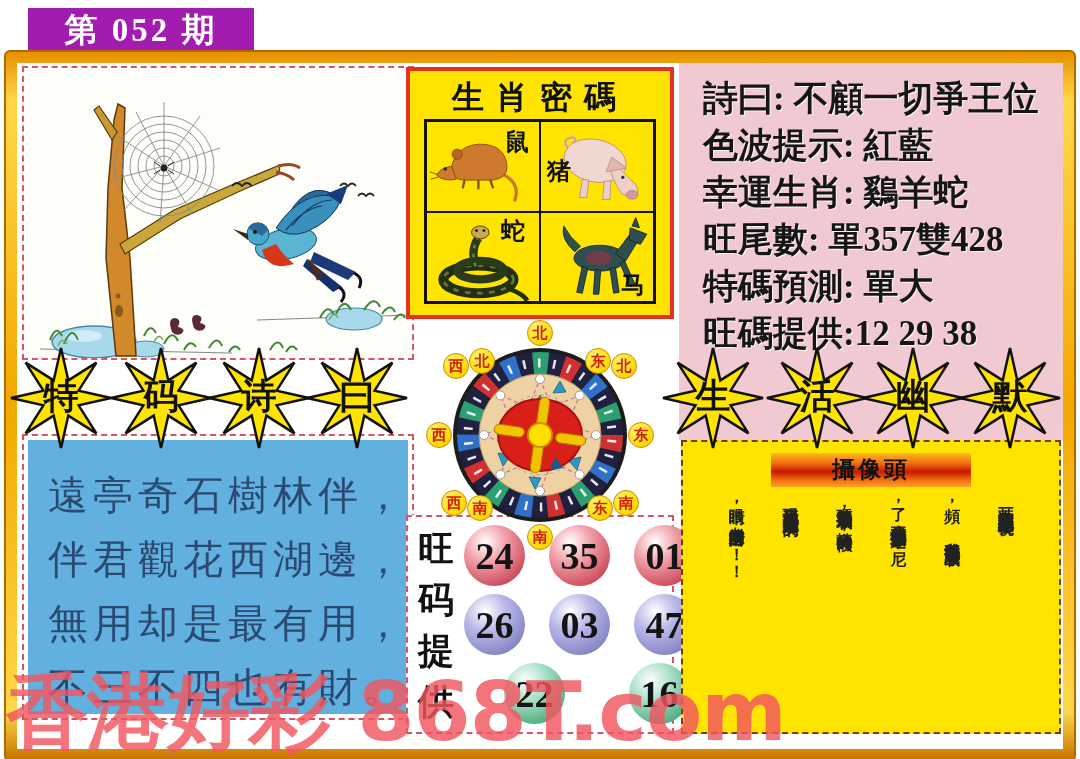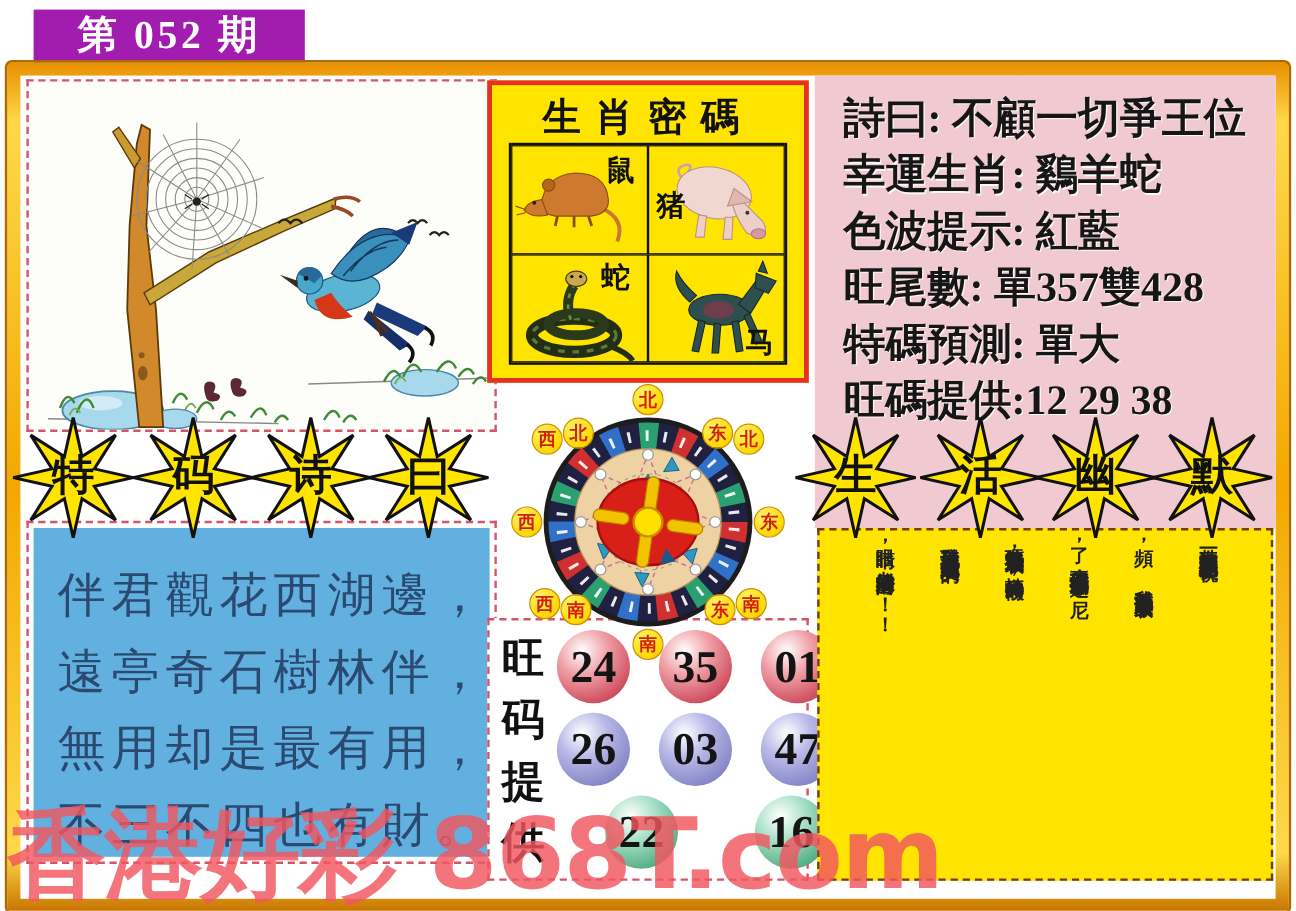--- a/index.html
+++ b/index.html
@@ -238,22 +238,22 @@
               <ellipse cx="62" cy="49" rx="14" ry="8" fill="#7a3a4a" opacity="0.85"></ellipse>
             </svg>
             <span class="zlabel zl-horse">马</span>
           </div>
         </div>
       </div>
 
       <div class="panel-pink">
         <div class="info-lines">
           <div class="info-line">詩曰: 不顧一切爭王位</div>
+          <div class="info-line">色波提示: 紅藍</div>
           <div class="info-line">幸運生肖: 鷄羊蛇</div>
-          <div class="info-line">色波提示: 紅藍</div>
           <div class="info-line">旺尾數: 單357雙428</div>
           <div class="info-line">特碼預測: 單大</div>
           <div class="info-line">旺碼提供:12 29 38</div>
         </div>
       </div>
 
       <div class="star" style="left:-8px; top:283px;">
         <svg width="104" height="104" viewBox="0 0 104 104">
             <polygon points="52,2 59.3,34.4 87.4,16.6 69.6,44.7 102,52 69.6,59.3 87.4,87.4 59.3,69.6 52,102 44.7,69.6 16.6,87.4 34.4,59.3 2,52 34.4,44.7 16.6,16.6 44.7,34.4" fill="#ffe400" stroke="#111" stroke-width="2.5"></polygon>
           </svg>
@@ -298,22 +298,22 @@
       </div>
       <div class="star" style="left:941px; top:283px;">
         <svg width="104" height="104" viewBox="0 0 104 104">
             <polygon points="52,2 59.3,34.4 87.4,16.6 69.6,44.7 102,52 69.6,59.3 87.4,87.4 59.3,69.6 52,102 44.7,69.6 16.6,87.4 34.4,59.3 2,52 34.4,44.7 16.6,16.6 44.7,34.4" fill="#ffe400" stroke="#111" stroke-width="2.5"></polygon>
           </svg>
         <span>默</span>
       </div>
 
       <div class="panel-poem">
         <div class="poem-inner">
+          <div class="poem-line">遠亭奇石樹林伴，</div>
           <div class="poem-line">伴君觀花西湖邊，</div>
-          <div class="poem-line">遠亭奇石樹林伴，</div>
           <div class="poem-line">無用却是最有用，</div>
           <div class="poem-line">不三不四也有財。</div>
         </div>
       </div>
 
       <div class="wheel">
         <svg width="246" height="232" viewBox="0 0 246 232">
           <circle cx="123" cy="116" r="87" fill="#1c1c1c"></circle>
           <circle cx="123" cy="116" r="72" fill="none" stroke="#202040" stroke-width="22"></circle>
           <circle cx="123" cy="116" r="72" fill="none" stroke="#d03030" stroke-width="22" stroke-dasharray="15.08 75.4"></circle>
@@ -410,20 +410,21 @@
           </div>
           <div class="ball-row">
             <div class="ball r3">22</div>
             <div class="ball r3">16</div>
             <div class="ball r3">49</div>
           </div>
         </div>
       </div>
 
       <div class="panel-humor">
+        <div class="humor-banner">攝像頭</div>
         <div class="humor-cols">
           <div class="humor-col">某次寢室一妹紙和他男朋友視</div>
           <div class="humor-col">頻，　我洗澡要出來穿衣服</div>
           <div class="humor-col">了，就要她把攝像頭遮一下，尼</div>
           <div class="humor-col">瑪等我換好衣服，轉身的時候，</div>
           <div class="humor-col">發現她正捂著屏幕上她男朋友的</div>
           <div class="humor-col">眼睛，老娘的清白呀！！！</div>
         </div>
       </div>
 

